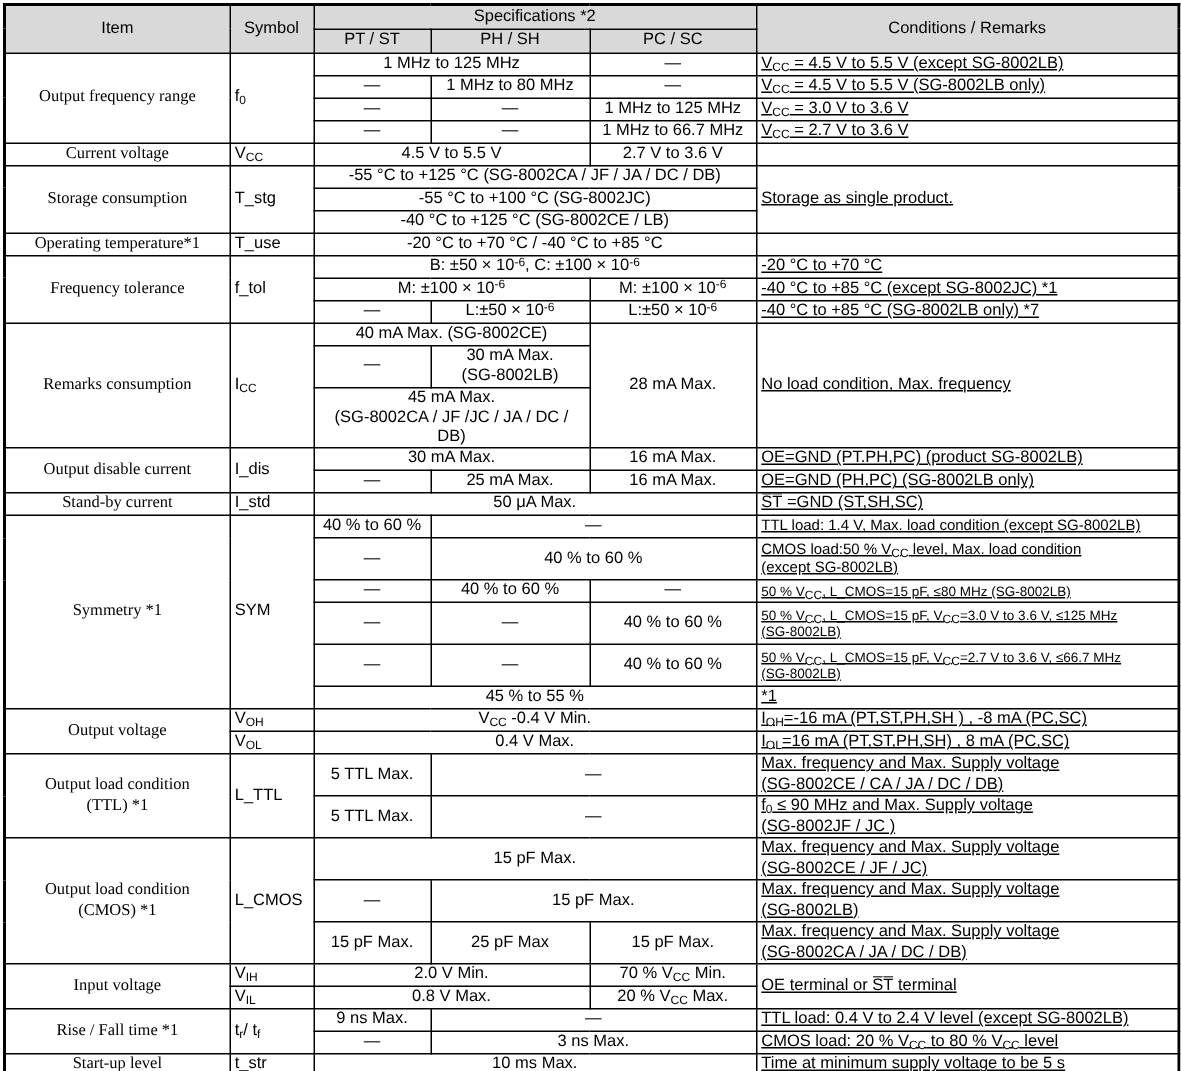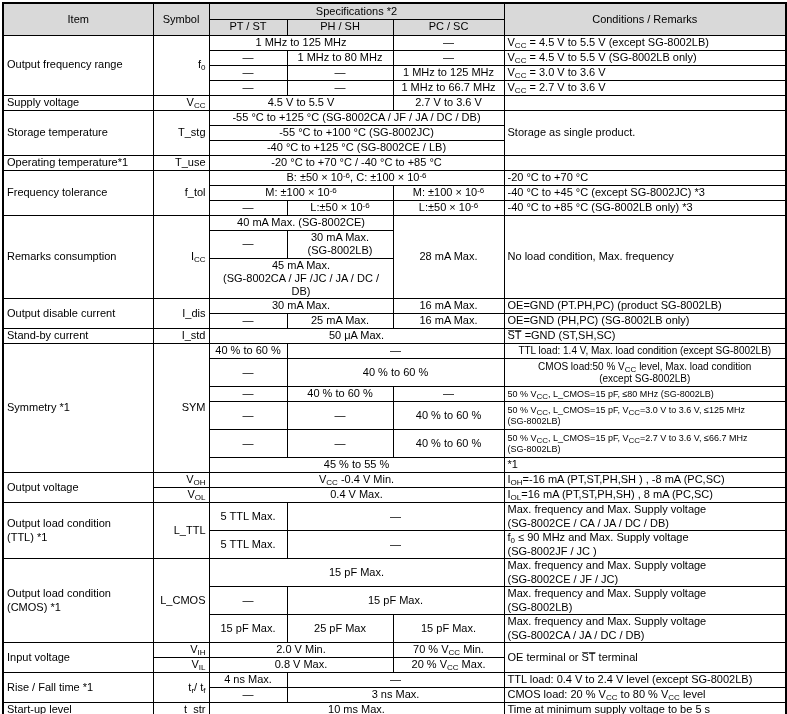--- a/index.html
+++ b/index.html
@@ -21,25 +21,25 @@
     overflow:hidden;
   }
   .spec-table thead th{
     background:#d9d9d9;
     font-weight:normal;
     text-align:center;
   }
   tr.rh1{height:15px;}
   tr.rh2{height:28px;}
   tr.hh{height:16px;}
-  td.item{text-align:left;}
-  td.sym{text-align:right;}
+  td.item{text-align:center;font-family:Liberation Serif, serif;}
+  td.sym{text-align:left;}
   td.spec{text-align:center;}
-  td.cond{text-align:left;}
-  td.md{font-size:10px;line-height:1.15;text-align:center;}
+  td.cond{text-align:left;text-decoration:underline;}
+  td.md{font-size:10px;line-height:1.15;}
   td.sm{font-size:9px;line-height:1.15;}
   .spec-table small{font-size:11px;}
   .spec-table sub{font-size:8px;vertical-align:-2px;line-height:0;}
   .spec-table sup{font-size:8px;vertical-align:3px;line-height:0;}
 </style>
 </head>
 <body>
 
 <div class="page">
   <table class="spec-table">
@@ -84,28 +84,28 @@
           <td class="spec">1 MHz to 125 MHz</td>
           <td class="cond">V<sub>CC</sub> = 3.0 V to 3.6 V</td>
         </tr>
         <tr class="rh1">
           <td class="spec">—</td>
           <td class="spec">—</td>
           <td class="spec">1 MHz to 66.7 MHz</td>
           <td class="cond">V<sub>CC</sub> = 2.7 V to 3.6 V</td>
         </tr>
         <tr class="rh1">
-          <td rowspan="1" class="item">Supply voltage</td>
+          <td rowspan="1" class="item">Current voltage</td>
           <td rowspan="1" class="sym">V<sub>CC</sub></td>
           <td colspan="2" class="spec">4.5 V to 5.5 V</td>
           <td class="spec">2.7 V to 3.6 V</td>
           <td class="cond"></td>
         </tr>
         <tr class="rh1">
-          <td rowspan="3" class="item">Storage temperature</td>
+          <td rowspan="3" class="item">Storage consumption</td>
           <td rowspan="3" class="sym">T_stg</td>
           <td colspan="3" class="spec">-55 °C to +125 °C  <small>(SG-8002CA / JF / JA / DC / DB)</small></td>
           <td rowspan="3" class="cond">Storage as single product.</td>
         </tr>
         <tr class="rh1">
           <td colspan="3" class="spec">-55 °C to +100 °C  <small>(SG-8002JC)</small></td>
         </tr>
         <tr class="rh1">
           <td colspan="3" class="spec">-40 °C to +125 °C  <small>(SG-8002CE / LB)</small></td>
         </tr>
@@ -117,27 +117,27 @@
         </tr>
         <tr class="rh1">
           <td rowspan="3" class="item">Frequency tolerance</td>
           <td rowspan="3" class="sym">f_tol</td>
           <td colspan="3" class="spec">B: ±50 × 10<sup>-6</sup>, C: ±100 × 10<sup>-6</sup></td>
           <td class="cond">-20 °C to +70 °C</td>
         </tr>
         <tr class="rh1">
           <td colspan="2" class="spec">M: ±100 × 10<sup>-6</sup></td>
           <td class="spec">M: ±100 × 10<sup>-6</sup></td>
-          <td class="cond">-40 °C to +45 °C (except SG-8002JC) *3</td>
+          <td class="cond">-40 °C to +85 °C (except SG-8002JC) *1</td>
         </tr>
         <tr class="rh1">
           <td class="spec">—</td>
           <td class="spec">L:±50 × 10<sup>-6</sup></td>
           <td class="spec">L:±50 × 10<sup>-6</sup></td>
-          <td class="cond">-40 °C to +85 °C (SG-8002LB only) *3</td>
+          <td class="cond">-40 °C to +85 °C (SG-8002LB only) *7</td>
         </tr>
         <tr class="rh1">
           <td rowspan="3" class="item">Remarks consumption</td>
           <td rowspan="3" class="sym">I<sub>CC</sub></td>
           <td colspan="2" class="spec">40 mA Max.  <small>(SG-8002CE)</small></td>
           <td rowspan="3" class="spec">28 mA Max.</td>
           <td rowspan="3" class="cond">No load condition, Max. frequency</td>
         </tr>
         <tr class="rh2">
           <td class="spec">—</td>
@@ -247,21 +247,21 @@
           <td rowspan="2" class="cond">OE terminal  or S̅T̅ terminal</td>
         </tr>
         <tr class="rh1">
           <td class="sym">V<sub>IL</sub></td>
           <td colspan="2" class="spec">0.8 V Max.</td>
           <td class="spec">20 % V<sub>CC</sub> Max.</td>
         </tr>
         <tr class="rh1">
           <td rowspan="2" class="item">Rise / Fall time *1</td>
           <td rowspan="2" class="sym">t<sub>r</sub>/ t<sub>f</sub></td>
-          <td class="spec">4 ns Max.</td>
+          <td class="spec">9 ns Max.</td>
           <td colspan="2" class="spec">—</td>
           <td class="cond">TTL load: 0.4 V to 2.4 V level (except SG-8002LB)</td>
         </tr>
         <tr class="rh1">
           <td class="spec">—</td>
           <td colspan="2" class="spec">3 ns Max.</td>
           <td class="cond">CMOS load: 20 % V<sub>CC</sub> to 80 % V<sub>CC</sub> level</td>
         </tr>
         <tr class="rh1">
           <td rowspan="1" class="item">Start-up level</td>

